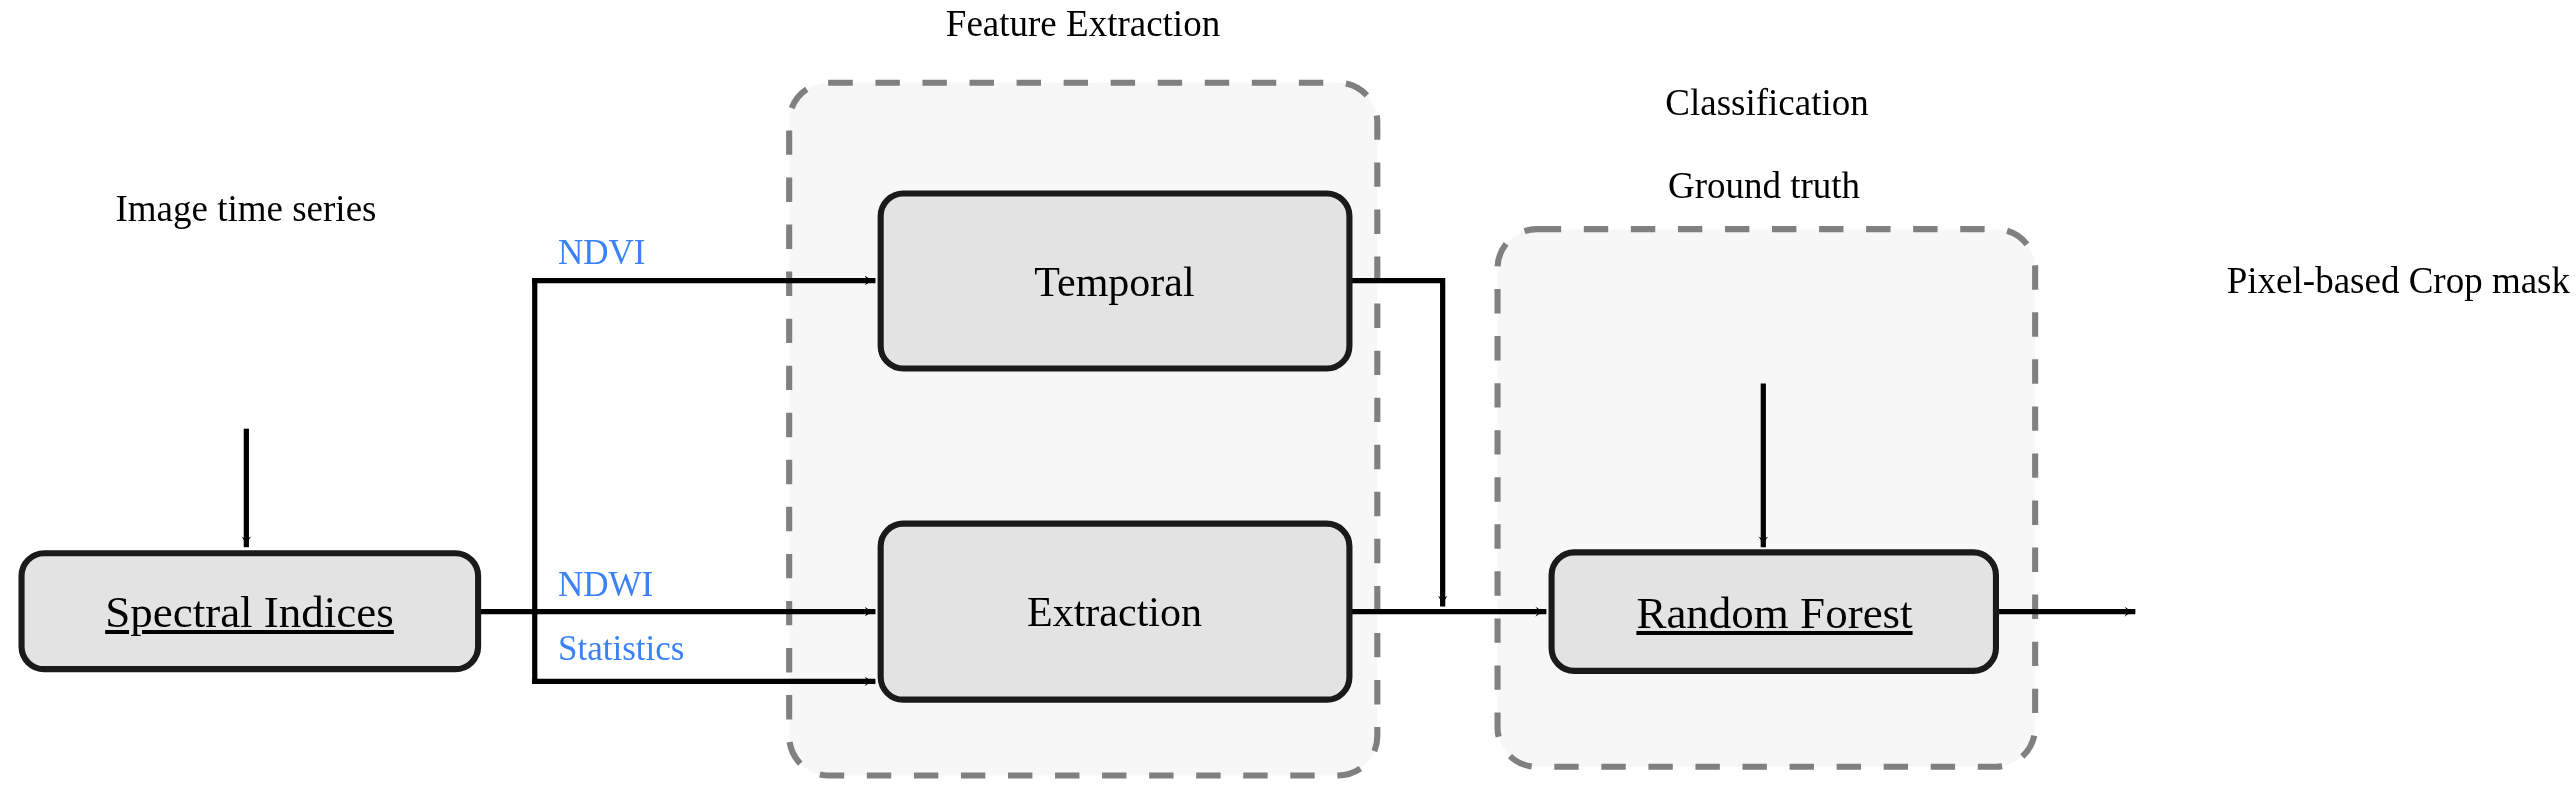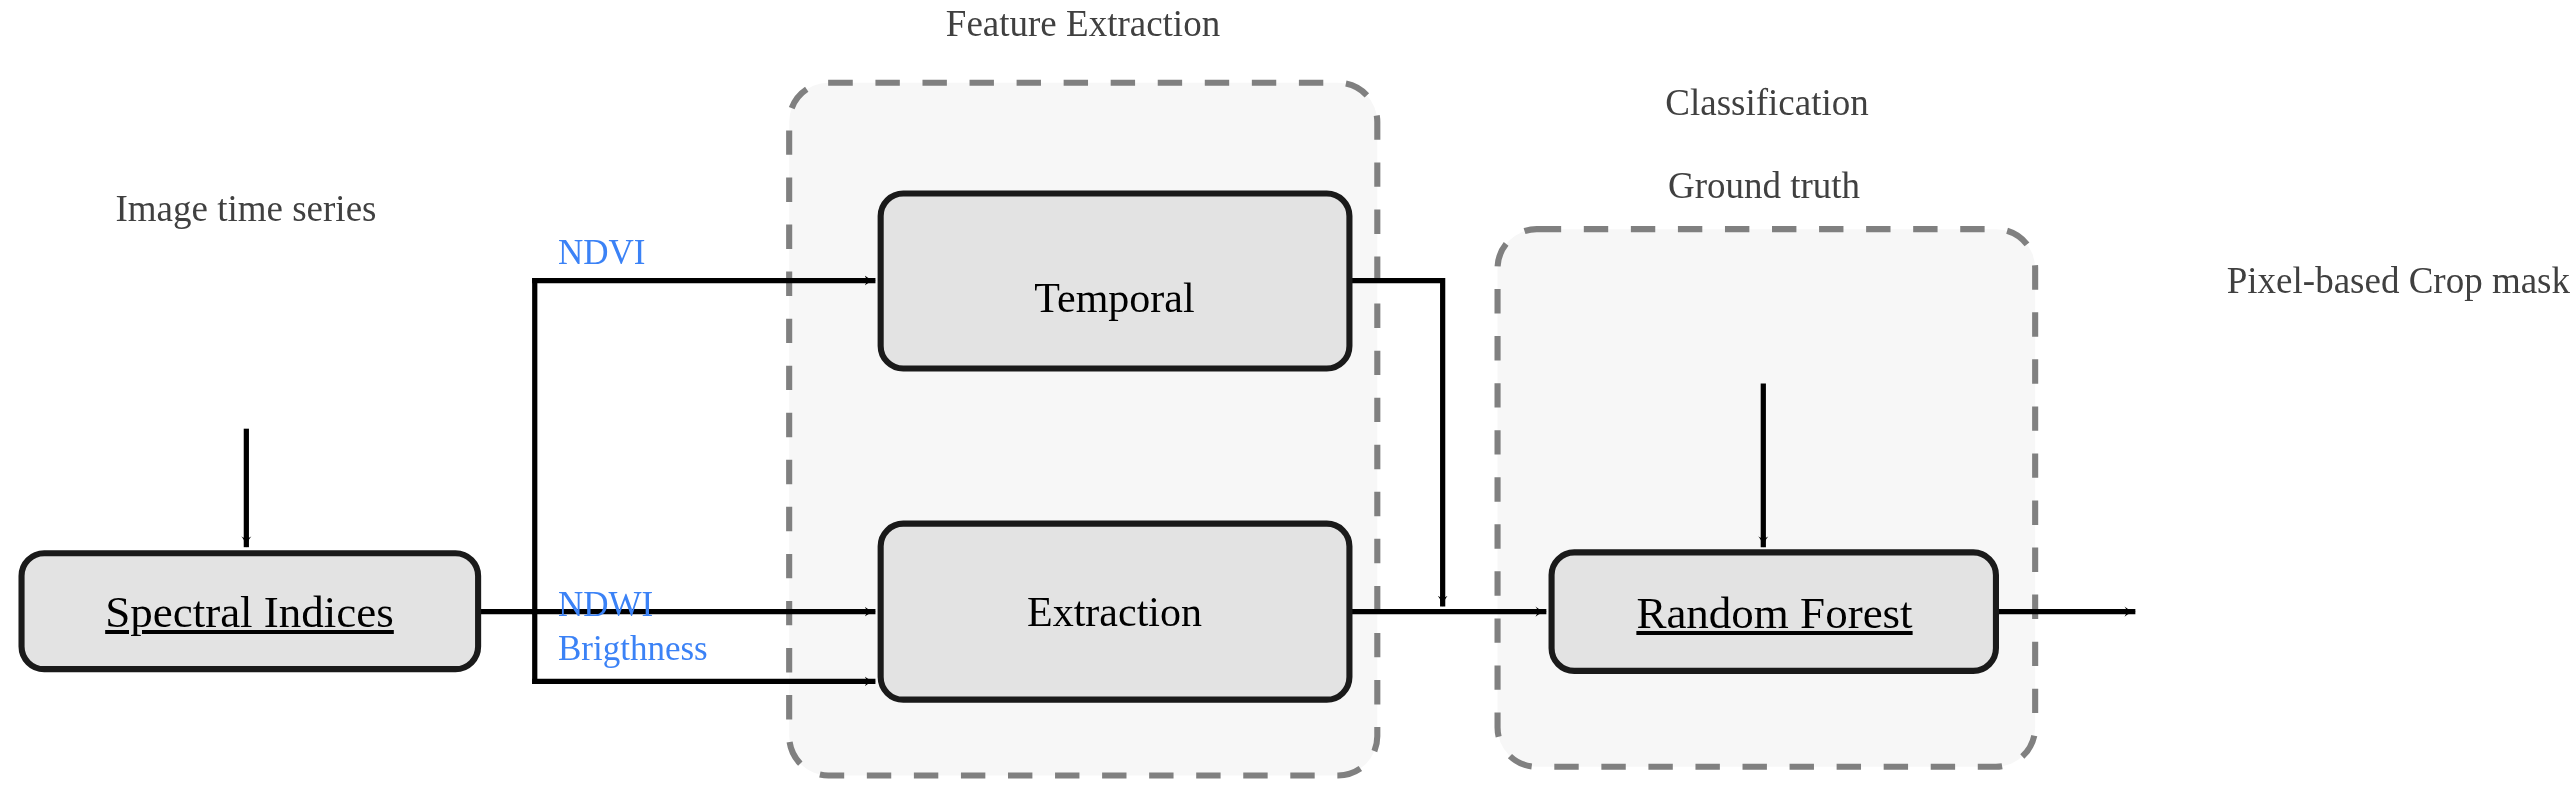--- a/index.html
+++ b/index.html
@@ -20,21 +20,21 @@
   #flow-svg {
     position: absolute;
     top: 0;
     left: 0;
     width: 2576px;
     height: 799px;
   }
   .group-title {
     position: absolute;
     font-size: 37px;
-    color: #404040;
+    color: #000000;
     white-space: nowrap;
     text-align: center;
     line-height: 1;
   }
   .edge-label {
     position: absolute;
     font-size: 35px;
     color: #3b82f6;
     white-space: nowrap;
     line-height: 1;
@@ -101,26 +101,26 @@
   <div class="group-title" style="left:1498px; top:84px; width:538px;">Classification</div>
 
   <div class="group-title" style="left:1546px; top:167px; width:436px;">Ground truth</div>
 
   <div class="group-title" style="left:28px; top:190px; width:436px;">Image time series</div>
 
   <div class="group-title" style="left:2143px; top:262px; width:427px; text-align:right;">Pixel-based Crop mask</div>
 
   <div class="edge-label" style="left:558px; top:235px;">NDVI</div>
 
-  <div class="edge-label" style="left:558px; top:567px;margin-top:20px;">NDWI</div>
+  <div class="edge-label" style="left:558px; top:567px;">NDWI</div>
 
-  <div class="edge-label" style="left:558px; top:631px;">Brigthness</div>
+  <div class="edge-label" style="left:558px; top:631px;">Statistics</div>
 
   <div class="node-label big" style="left:21px; top:554px; width:457px; height:116px;">Spectral Indices</div>
 
-  <div class="node-label mid" style="left:880px; top:210px; width:469px; height:175px;">Temporal</div>
+  <div class="node-label mid" style="left:880px; top:194px; width:469px; height:175px;">Temporal</div>
 
   <div class="node-label mid" style="left:880px; top:524px; width:469px; height:176px;">Extraction</div>
 
   <div class="node-label big" style="left:1552px; top:553px; width:445px; height:119px;">Random Forest</div>
 
 </div>
 
 
 </body></html>

